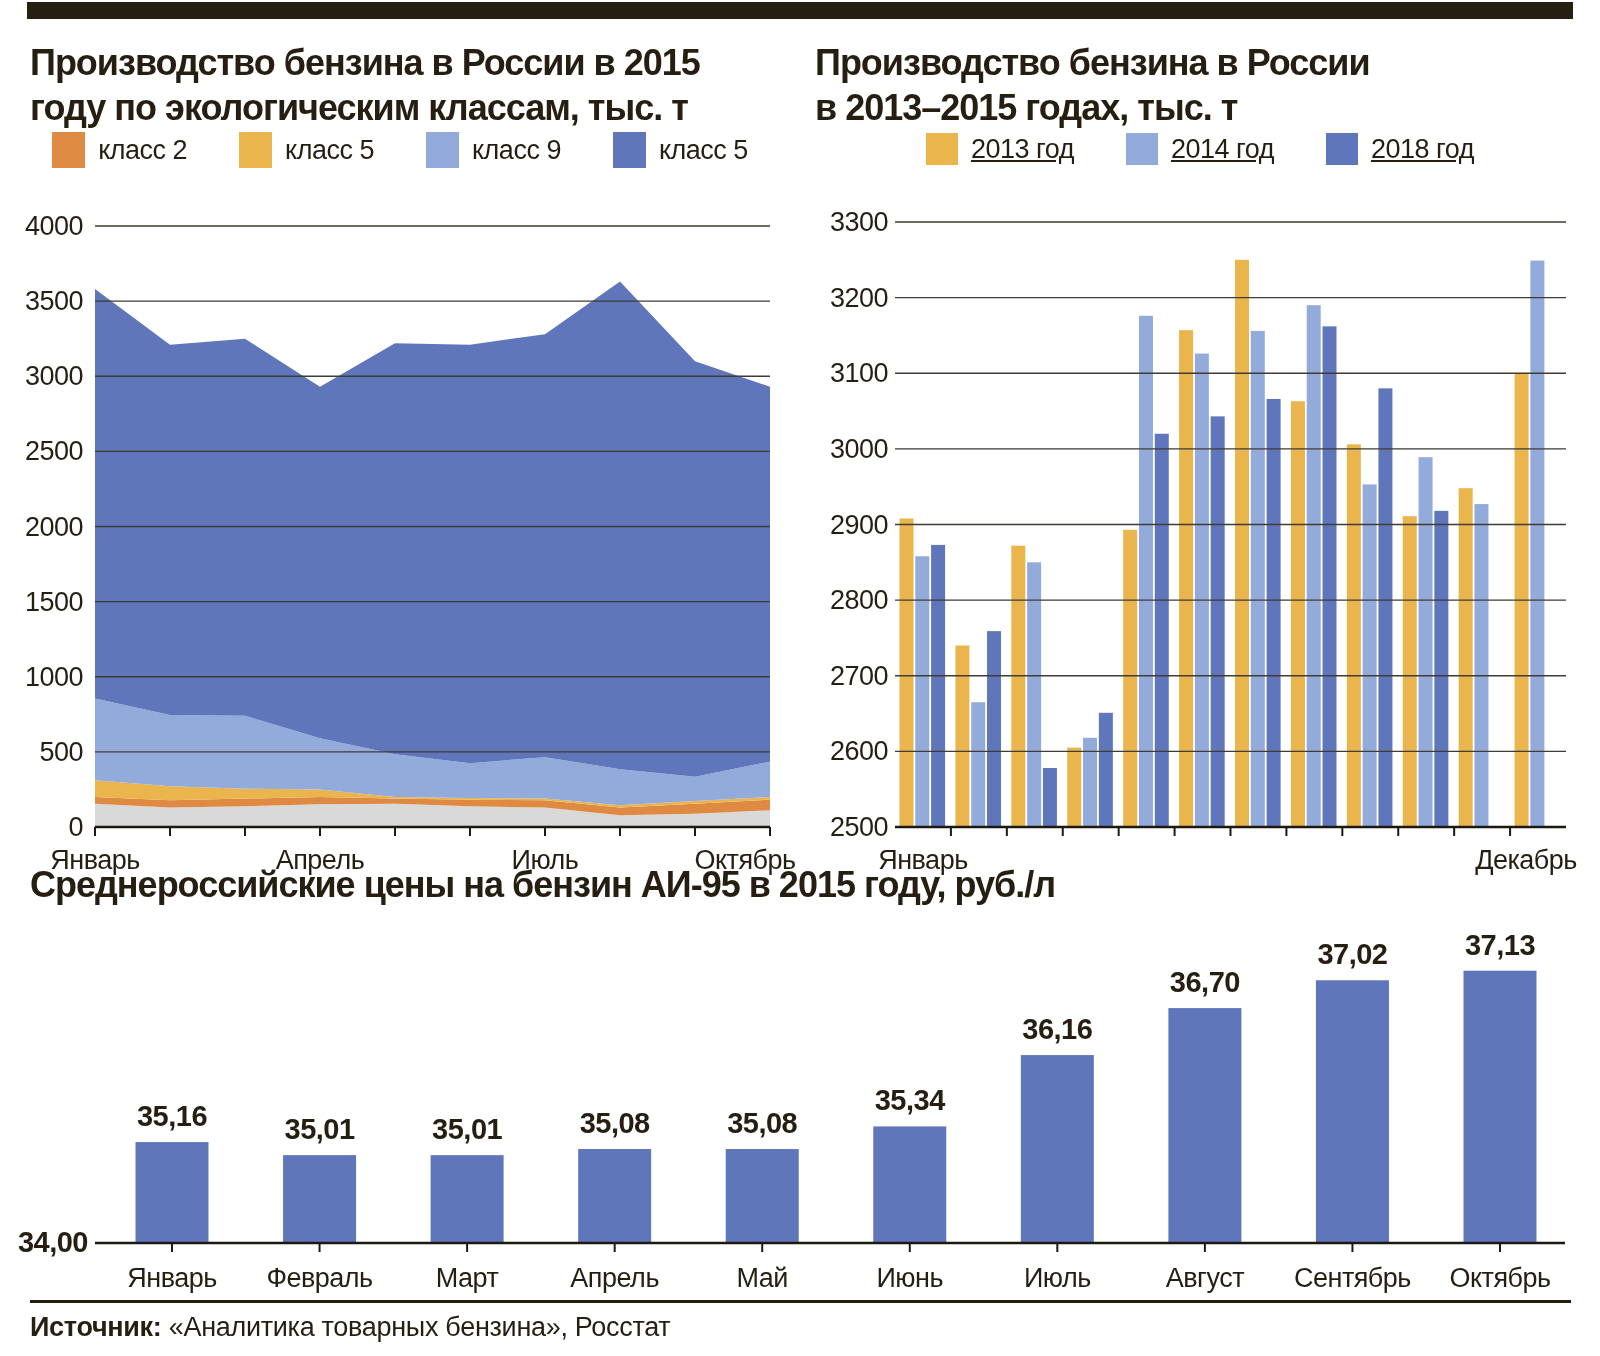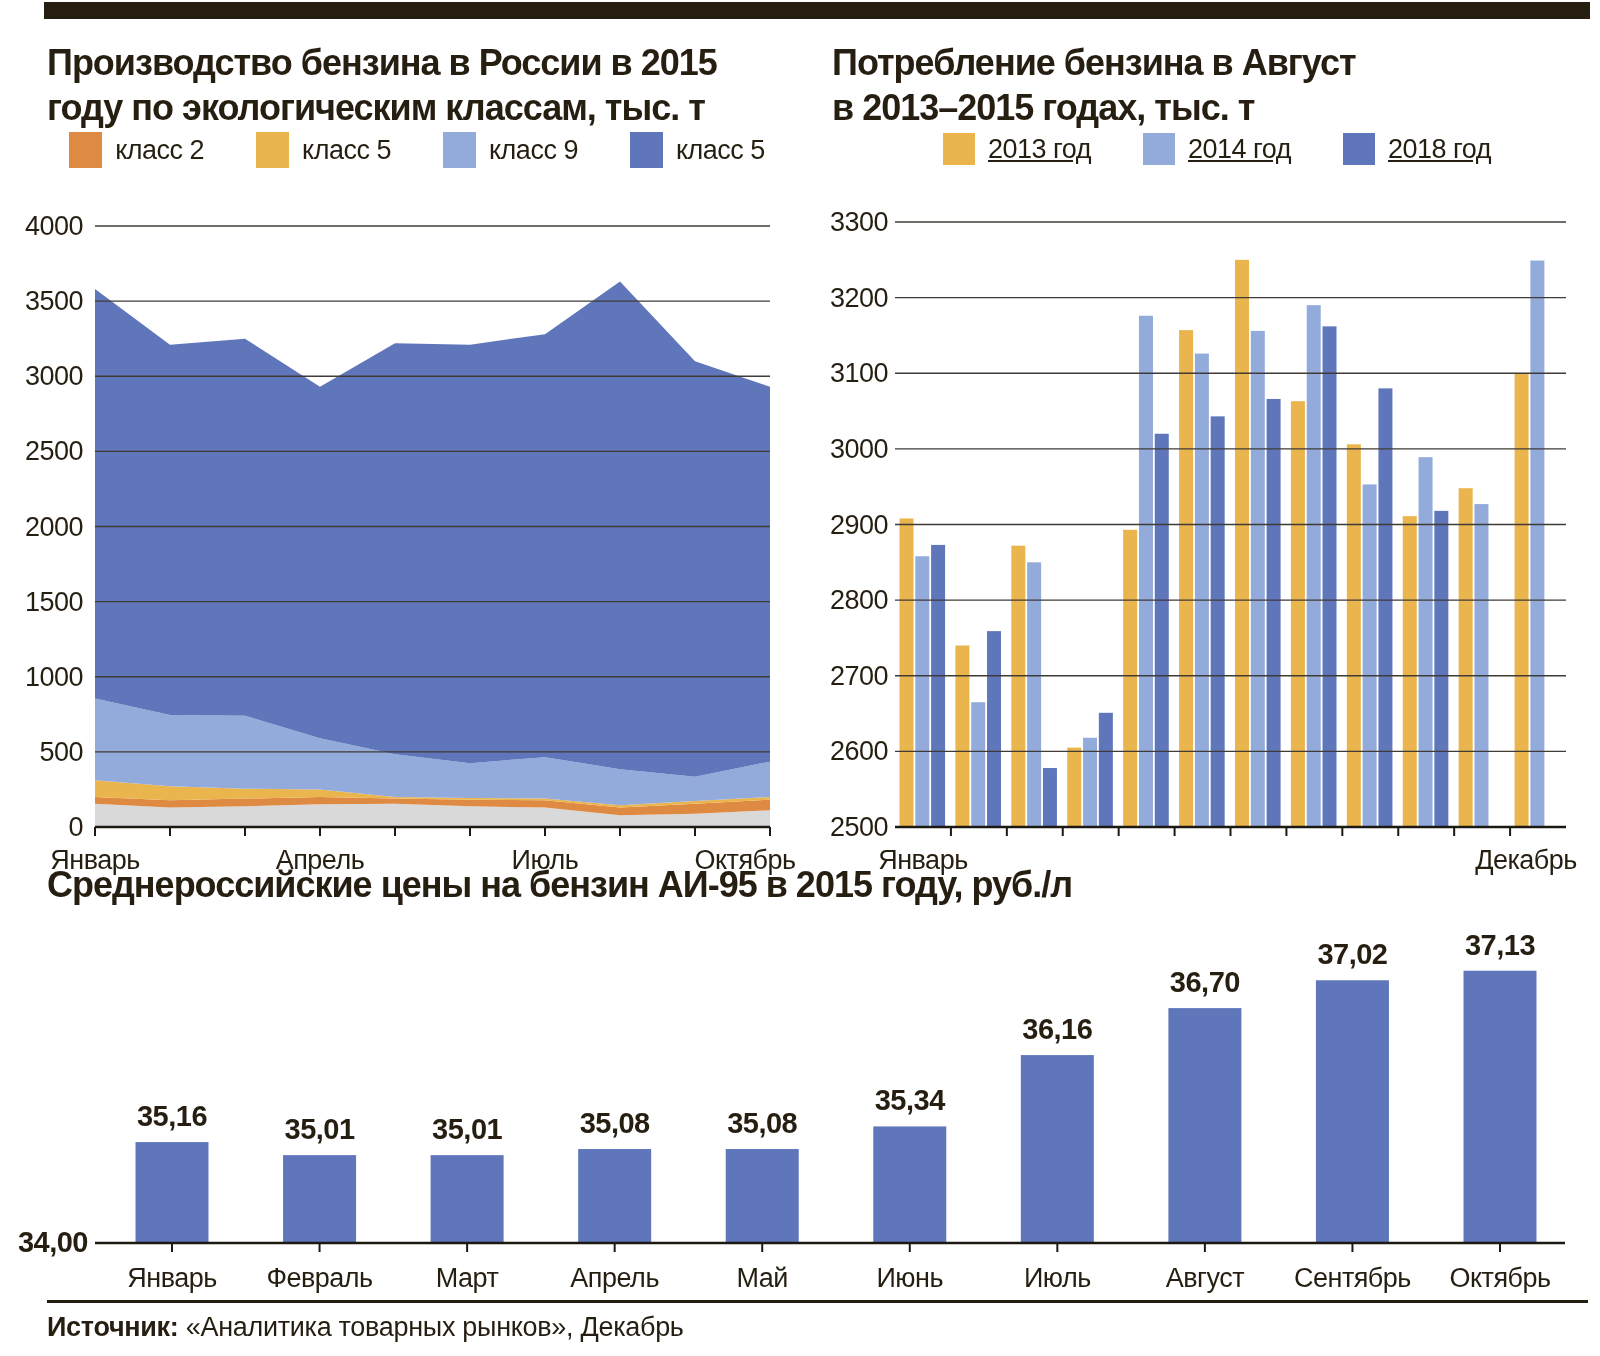--- a/index.html
+++ b/index.html
@@ -1,18 +1,18 @@
 <!DOCTYPE html>
 <html><head>
 <meta charset="utf-8">
 <style>
   html,body{margin:0;padding:0;background:#fff;}
   #page{position:relative;width:1600px;height:1356px;background:#fff;overflow:hidden;
         font-family:"Liberation Sans","DejaVu Sans",sans-serif;color:#271E12;}
-  .abs{position:absolute;margin-left:17px;}
+  .abs{position:absolute;}
   #top-bar{left:27px;top:2px;width:1546px;height:17px;}
   .chart-title{font-size:36px;font-weight:700;letter-spacing:-1px;line-height:1.26;}
   #title-production{left:30px;top:40px;width:780px;}
   #title-consumption{left:815px;top:40px;width:760px;}
   #title-prices{left:30px;top:862px;width:1540px;white-space:nowrap;}
   .legend-row{display:flex;justify-content:center;align-items:center;gap:52px;}
   #legend-prod-1{left:60px;top:130px;width:680px;height:40px;}
   #legend-prod-2{left:60px;top:180px;width:680px;height:40px;}
   #legend-cons-1{left:820px;top:131px;width:760px;height:36px;text-decoration:underline;}
   .legend-item{display:flex;align-items:center;gap:13px;}
@@ -37,21 +37,21 @@
 <div id="page" style="background: rgb(255, 255, 255);">
 
   <div id="top-bar" class="abs" style="background: rgb(39, 30, 18);"></div>
 
   <div id="title-production" class="abs chart-title">
     <div>Производство бензина в России в 2015</div>
     <div>году по экологическим классам, тыс. т</div>
   </div>
 
   <div id="title-consumption" class="abs chart-title">
-    <div>Потребление бензина в Август</div>
+    <div>Производство бензина в России</div>
     <div>в 2013–2015 годах, тыс. т</div>
   </div>
 
   <div id="legend-prod-1" class="abs legend-row">
       <div class="legend-item">
         <span class="swatch" style="background: rgb(223, 138, 66);"></span>
         <span class="legend-label">класс 2</span>
       </div>
       <div class="legend-item">
         <span class="swatch" style="background: rgb(234, 181, 76);"></span>
@@ -229,16 +229,16 @@
       <rect x="1463.5" y="55.68999999999977" width="73" height="272.31000000000023" fill="#6076BB"></rect>
       <text x="1500" y="39.68999999999977" text-anchor="middle" class="val-label">37,13</text>
       <text x="1500" y="372" text-anchor="middle" class="ax-month">Октябрь</text>
       <line x1="1500" y1="328" x2="1500" y2="337" stroke="#1C1812" stroke-width="2"></line>
       <line x1="95" y1="328" x2="1565" y2="328" stroke="#1C1812" stroke-width="2.5"></line>
       <text x="88" y="337" text-anchor="end" class="val-label">34,00</text>
     </svg>
 
   <div id="separator" class="abs" style="background: rgb(39, 30, 18);"></div>
   <div id="source-line" class="abs">
-    <b>Источник:</b><span> «Аналитика товарных рынков», Декабрь</span>
+    <b>Источник:</b><span> «Аналитика товарных бензина», Росстат</span>
   </div>
 
 </div>
 
 </body></html>

